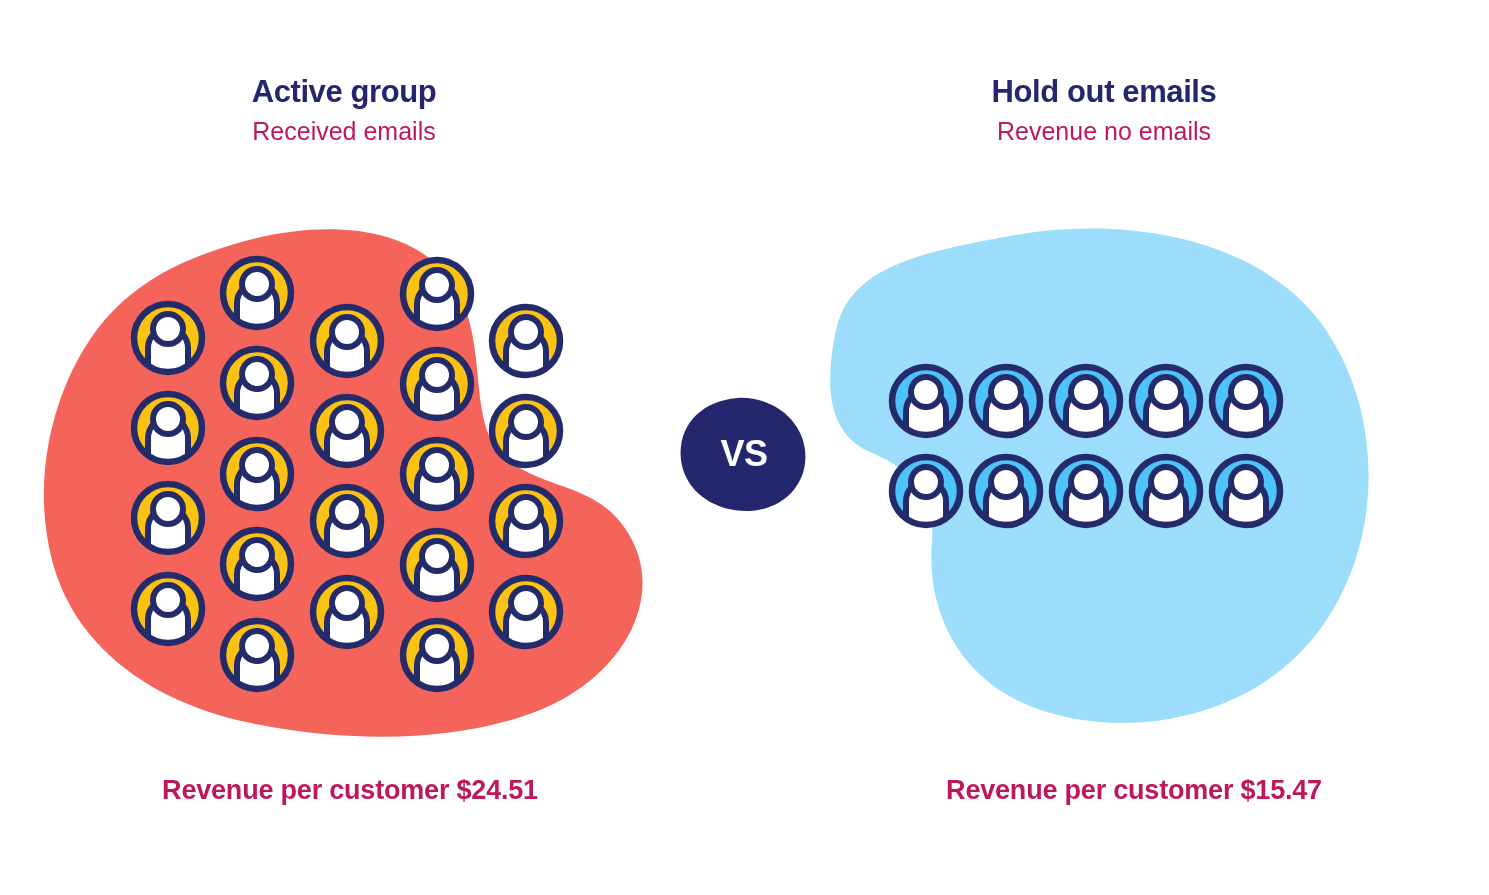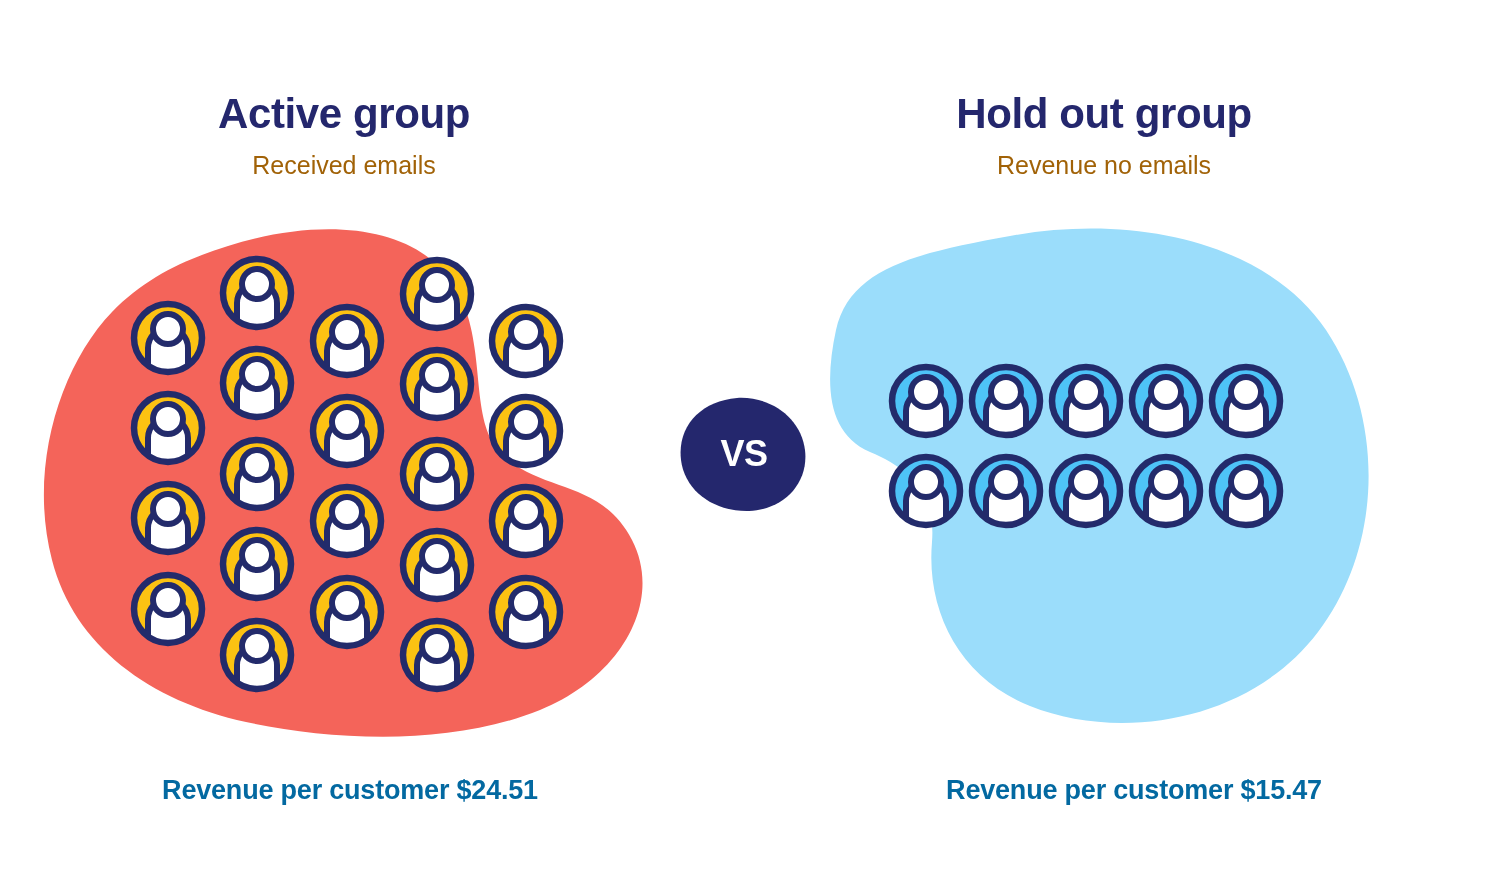--- a/index.html
+++ b/index.html
@@ -23,45 +23,45 @@
   
   .group-head {
     position: absolute;
     text-align: center;
     width: 560px;
   }
   .group-head.left  { left: 64px;  top: 76px; }
   .group-head.right { left: 824px; top: 76px; }
 
   .group-title {
-    font-size: 42px;
+    font-size: 31px;
     font-weight: bold;
     color: #24276d;
     letter-spacing: -0.4px;
     line-height: 1.05;
-    margin: 16px;
+    margin: 0;
     white-space: nowrap;
   }
   .group-sub {
     font-size: 25px;
     font-weight: normal;
-    color: #a16207;
+    color: #be185d;
     margin: 9px 0 0 0;
     line-height: 1.1;
     white-space: nowrap;
   }
 
   
   .revenue {
     position: absolute;
     width: 560px;
     text-align: center;
     font-size: 27px;
     font-weight: bold;
-    color: #0369a1;
+    color: #be185d;
     letter-spacing: -0.2px;
     white-space: nowrap;
     top: 775px;
   }
   .revenue.left  { left: 70px; }
   .revenue.right { left: 854px; }
 
   
   .art {
     position: absolute;
@@ -191,21 +191,21 @@
       <use href="#avatar-blue" transform="translate(1246,491)"></use>
     </g>
   </svg>
 
   <div class="group-head left">
     <div class="group-title">Active group</div>
     <div class="group-sub">Received emails</div>
   </div>
 
   <div class="group-head right">
-    <div class="group-title">Hold out group</div>
+    <div class="group-title">Hold out emails</div>
     <div class="group-sub">Revenue no emails</div>
   </div>
 
   <div class="vs-wrap">
     <svg viewBox="0 0 128 116" width="128" height="116">
       <path fill="#24276d" d="M 58,2
                C 92,0 122,22 126,54
                C 130,88 104,114 70,115
                C 36,116 6,96 2,64
                C -2,30 22,5 58,2 Z"></path>

